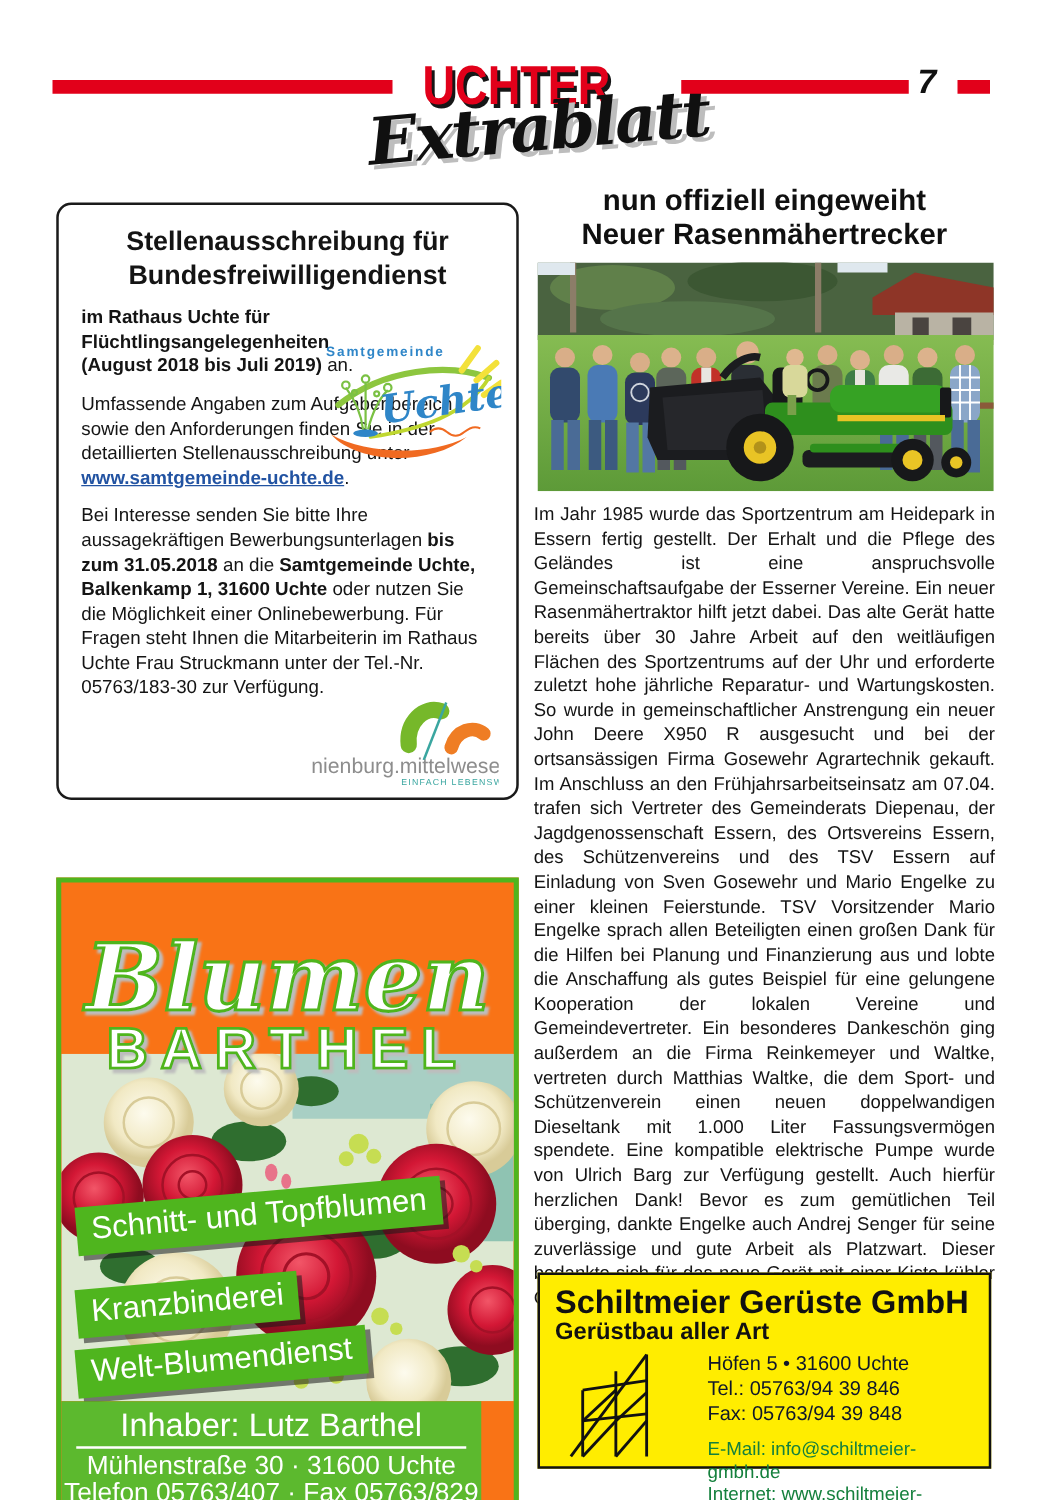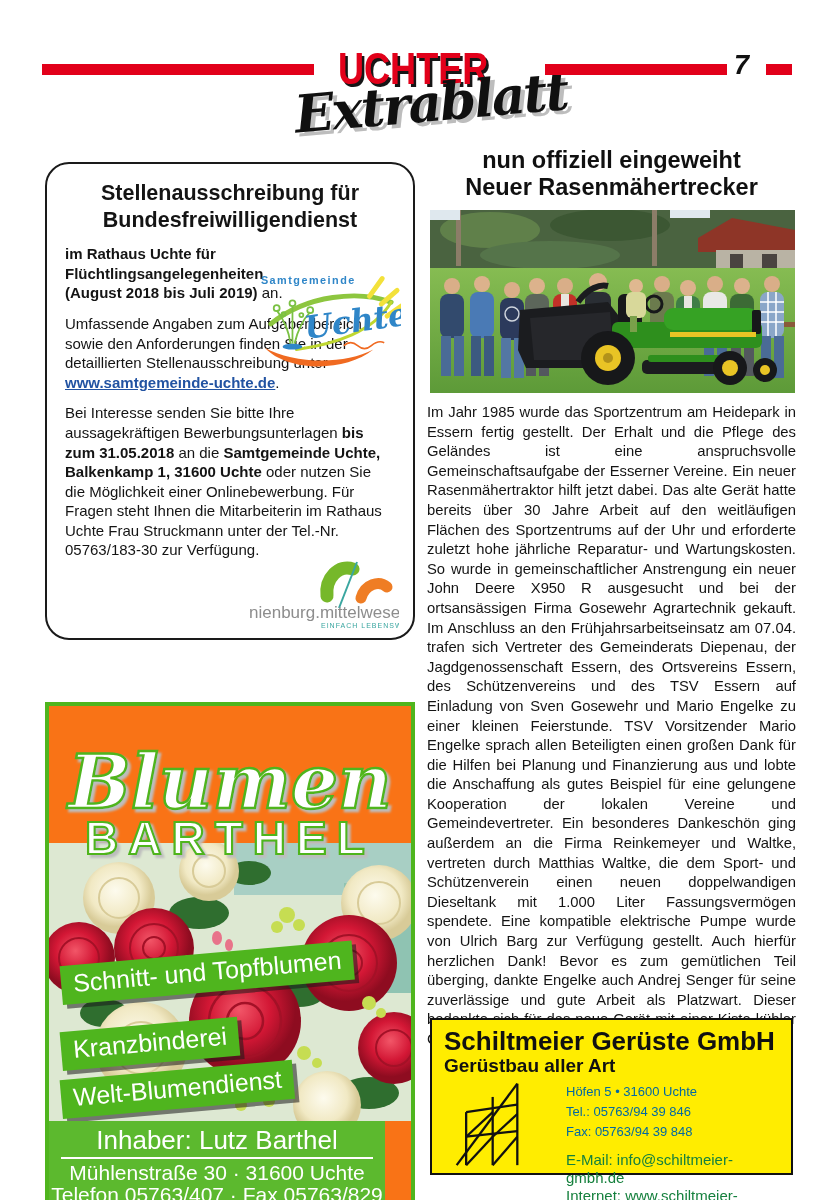--- a/index.html
+++ b/index.html
@@ -14,21 +14,21 @@
   .brand-top{position:absolute;left:338px;top:44px;font-size:44px;font-weight:bold;
              color:var(--brand-red,#e2001a);text-shadow:3px 3px 0 #161616;
              transform:scaleX(.82);transform-origin:left top;white-space:nowrap;}
   .brand-script{position:absolute;left:294px;top:72px;font-family:"DejaVu Serif",serif;
              font-style:italic;font-weight:bold;font-size:52px;color:#101010;
              text-shadow:4px 4px 0 #bdbdbd;transform:rotate(-5deg);letter-spacing:-2px;white-space:nowrap;}
   .page-number{position:absolute;left:734px;top:50px;font-size:27px;font-weight:bold;font-style:italic;color:#111;}
 
   
   .job-box{position:absolute;left:45px;top:162px;width:370px;height:478px;box-sizing:border-box;
-           border:2.5px solid #1a1a1a;border-radius:24px;padding:14px 18px 10px;background:#fff;}
+           border:2.5px solid #1a1a1a;border-radius:12px;padding:14px 18px 10px;background:#fff;}
   .job-title{font-size:21.5px;font-weight:bold;text-align:center;line-height:1.26;margin:2px 6px 10px;}
   .job-box p{margin:0 0 11px;font-size:15px;line-height:19.6px;}
   .jb-p1{position:relative;}
   .jb-boldwrap{display:block;width:235px;font-weight:bold;}
   .jb-boldwrap .tail{font-weight:normal;}
   .uchte-logo{position:absolute;right:-6px;top:26px;width:148px;height:100px;}
   a.job-link{color:var(--link-blue,#2253a2);font-weight:bold;text-decoration:underline;}
   .nienburg-logo{position:absolute;right:14px;bottom:8px;width:150px;height:74px;}
 
   
@@ -57,21 +57,21 @@
                 text-align:justify;hyphens:auto;-webkit-hyphens:auto;color:#141414;}
 
   
   .schilt-ad{position:absolute;left:430px;top:1006px;width:363px;height:157px;box-sizing:border-box;
              background:var(--schiltmeier-yellow,#ffed00);border:2.5px solid #111;padding:7px 10px 6px 12px;margin-top:12px;}
   .schilt-title{font-size:26px;font-weight:bold;line-height:28px;color:#111;}
   .schilt-sub{font-size:19px;font-weight:bold;line-height:21px;color:#111;}
   .schilt-row{display:flex;margin-top:2px;}
   .scaffold-logo{width:92px;height:90px;flex:0 0 auto;margin-left:6px;}
   .schilt-info{margin-left:24px;padding-top:4px;}
-  .si-line{font-size:13px;line-height:20px;color:#0369a1;}
+  .si-line{font-size:16px;line-height:20px;color:#0f172a;}
   .si-gap{height:9px;}
   .si-small{font-size:15px;line-height:18px;color:#15803d;}
 </style>
 </head>
 <body>
 
 <div class="page">
 
   <div class="redbar bar-left"></div>
   <div class="brand-top">UCHTER</div>

